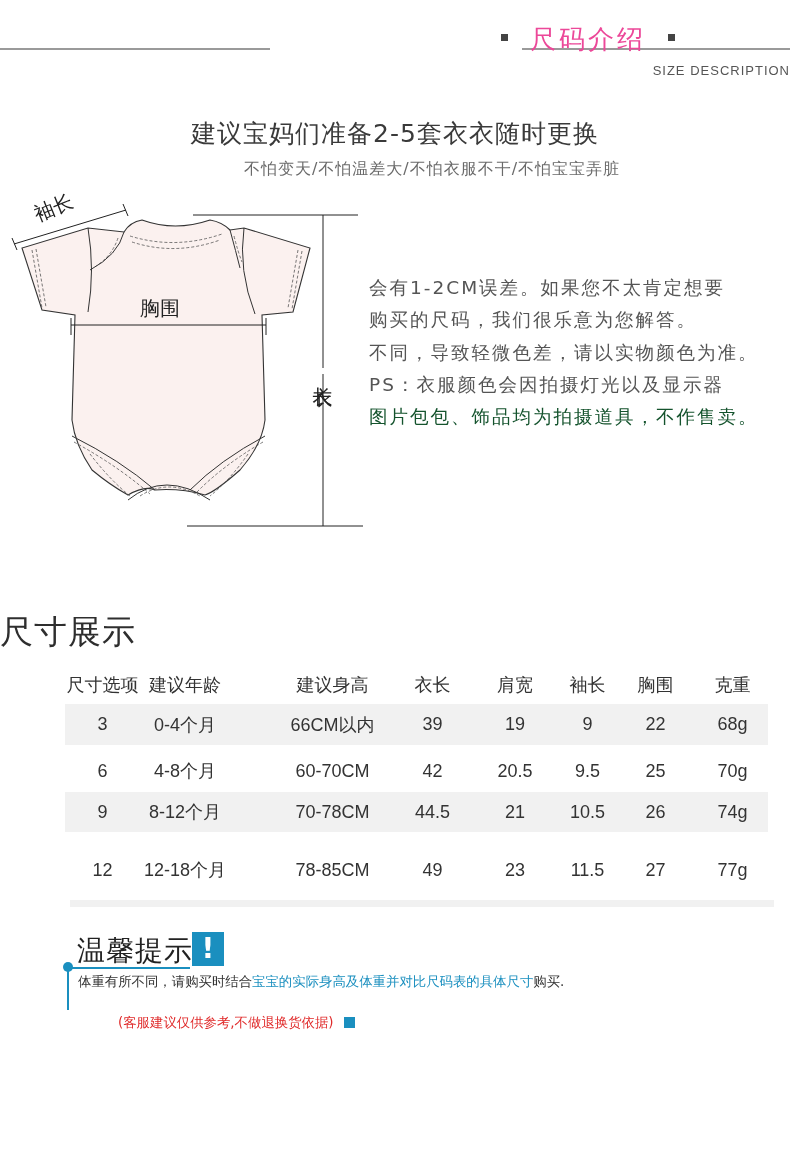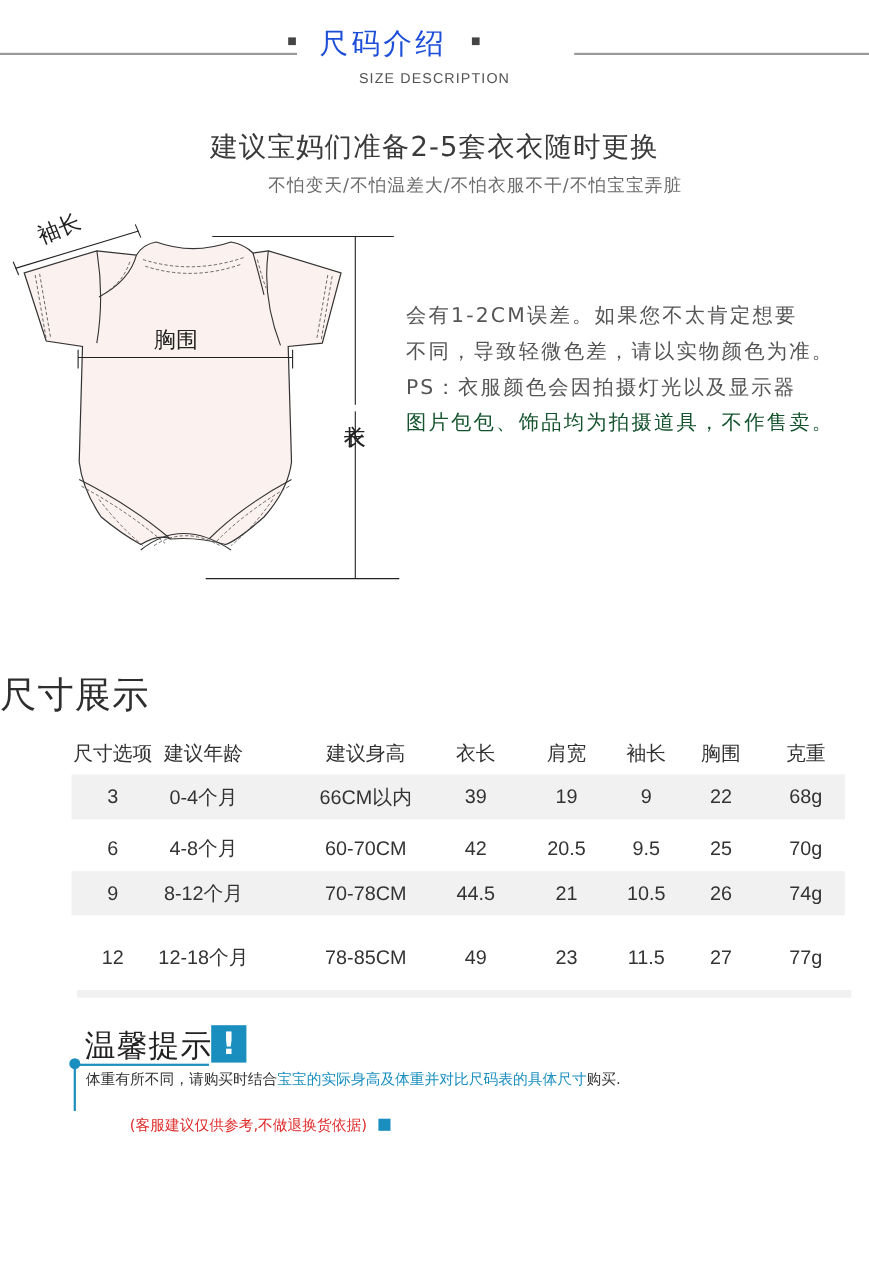--- a/index.html
+++ b/index.html
@@ -3,24 +3,24 @@
 <meta charset="utf-8">
 <style>
   * { box-sizing: border-box; margin: 0; padding: 0; }
   html, body { width: 790px; height: 1167px; background: #ffffff; overflow: hidden; }
   body { position: relative; font-family: "DejaVu Sans", "Liberation Sans", sans-serif; color: #333; }
 
   
   .hdr-line { position: absolute; top: 48px; height: 2px; background: #9a9a9a; }
   .hdr-line.left { left: 0; width: 270px; }
   .hdr-line.right { left: 522px; width: 268px; }
-  .hdr-title { position: absolute; top: 22px; left: 0; width: 697px; text-align: center;
-               font-size: 26px; color: #1d4ed8; letter-spacing: 3px; font-weight: 300; }
+  .hdr-title { position: absolute; top: 22px; left: 0; width: 697px; text-align: right;
+               font-size: 26px; color: #ec4899; letter-spacing: 3px; font-weight: 300; }
   .hdr-title .sq { display: inline-block; width: 7px; height: 7px; background: #444; vertical-align: middle; margin: 0 22px; position: relative; top: -3px; }
-  .hdr-sub { position: absolute; top: 63px; left: 0; width: 790px; text-align: center;
+  .hdr-sub { position: absolute; top: 63px; left: 0; width: 790px; text-align: right;
              font-size: 13px; color: #555; letter-spacing: 1px; font-family: "Liberation Sans", sans-serif; }
 
   .headline { position: absolute; top: 117px; left: 0; width: 790px; text-align: center; font-size: 25px; color: #3a3a3a; letter-spacing: 1px; }
   .subline { position: absolute; top: 159px; left: 0; width: 790px; text-align: center; font-size: 16px; color: #6a6a6a; letter-spacing: 1px; margin-left: 37px; }
 
   
   .diagram { position: absolute; left: 0; top: 190px; width: 380px; height: 350px; }
   .label-chest { position: absolute; left: 140px; top: 295px; font-size: 20px; color: #222; }
   .label-sleeve { position: absolute; left: 30px; top: 203px; font-size: 20px; color: #222; transform: rotate(-22deg); transform-origin: left top; }
   .label-length { position: absolute; left: 310px; top: 368px; font-size: 20px; color: #222; writing-mode: vertical-rl; background: #fff; padding: 3px 0; }
@@ -111,20 +111,21 @@
     <line x1="187" y1="526" x2="363" y2="526"></line>
     <line x1="323" y1="215" x2="323" y2="526"></line>
   </g>
 </svg>
 <div class="label-sleeve">袖长</div>
 <div class="label-chest">胸围</div>
 <div class="label-length">衣长</div>
 
 <div class="note">
   <div>会有1-2CM误差。如果您不太肯定想要</div>
+  <div>购买的尺码，我们很乐意为您解答。</div>
   <div>不同，导致轻微色差，请以实物颜色为准。</div>
   <div>PS：衣服颜色会因拍摄灯光以及显示器</div>
   <div class="red">图片包包、饰品均为拍摄道具，不作售卖。</div>
 </div>
 
 <div class="tbl-title">尺寸展示</div>
 <div class="tbl">
   <div class="tbl-row head">
     <span style="left:-5px;width:85px">尺寸选项</span>
     <span style="left:70px;width:100px">建议年龄</span>

